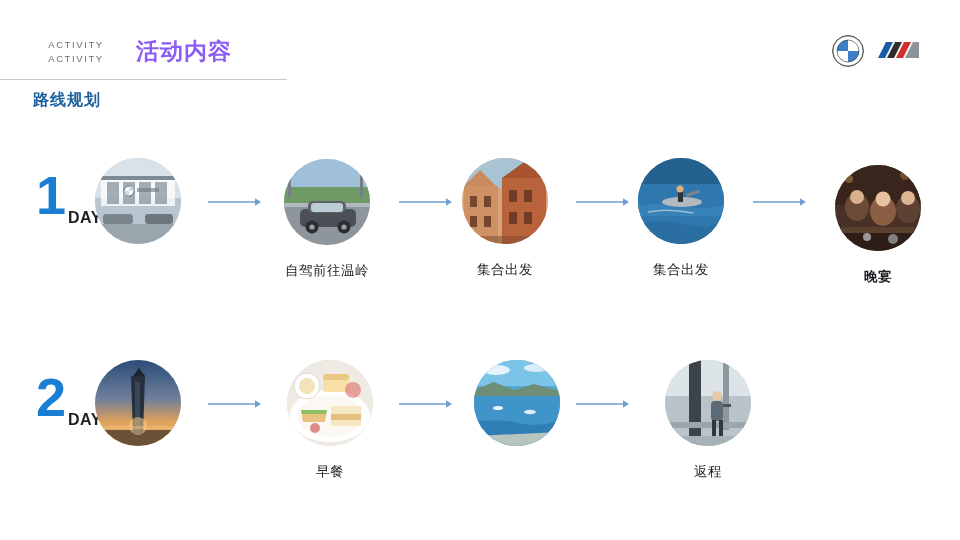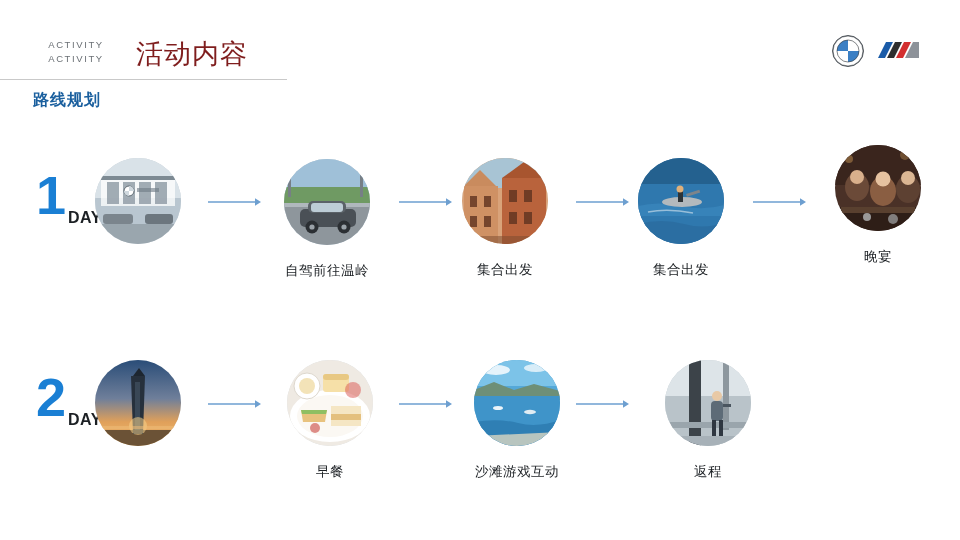--- a/index.html
+++ b/index.html
@@ -38,23 +38,23 @@
     text-align: center;
     color: #6b7075;
     font-size: 9.5px;
     letter-spacing: 1.6px;
     line-height: 14px;
   }
   .header-title {
     position: absolute;
     left: 136px;
     top: 28px;
-    font-size: 27px;
-    font-weight: normal;
-    color: #7f1d1d;
+    font-size: 23px;
+    font-weight: bold;
+    color: #8b5cf6;
     letter-spacing: 1px;
   }
 
   
   .logo-roundel {
     position: absolute;
     left: 832px;
     top: 27px;
     width: 32px;
     height: 32px;
@@ -288,21 +288,21 @@
   <div class="step-label">集合出发</div>
 </div>
 
 <div class="arrow" style="left:753px; top:196px; width:54px;">
   <svg width="54" height="12" viewBox="0 0 54 12">
     <line x1="0" y1="6" x2="47" y2="6" stroke="#6d9fd0" stroke-width="1.4"></line>
     <path d="M47 2.2 L53 6 L47 9.8 Z" fill="#6d9fd0"></path>
   </svg>
 </div>
 
-<div class="step" style="left:803px; top:145px;">
+<div class="step" style="left:803px; top:165px;font-weight:bold;">
   <div class="thumb">
     <svg width="86" height="86" viewBox="0 0 86 86">
       <rect width="86" height="86" fill="#4a3127"></rect>
       <rect x="0" y="0" width="86" height="40" fill="#3a251d"></rect>
       <circle cx="14" cy="14" r="4" fill="#c08f52" opacity="0.5"></circle>
       <circle cx="70" cy="10" r="5" fill="#c08f52" opacity="0.4"></circle>
       <ellipse cx="22" cy="42" rx="12" ry="14" fill="#6b4a38"></ellipse>
       <ellipse cx="22" cy="32" rx="7" ry="7" fill="#d9b08c"></ellipse>
       <ellipse cx="48" cy="46" rx="13" ry="15" fill="#8a5e42"></ellipse>
       <ellipse cx="48" cy="34" rx="7.5" ry="7.5" fill="#e6c2a0"></ellipse>
@@ -388,21 +388,20 @@
       <ellipse cx="22" cy="10" rx="14" ry="5" fill="#ffffff" opacity="0.8"></ellipse>
       <ellipse cx="62" cy="8" rx="12" ry="4" fill="#ffffff" opacity="0.7"></ellipse>
       <path d="M0 30 L20 22 L40 30 L60 24 L86 31 L86 40 L0 40 Z" fill="#6e8f77"></path>
       <rect x="0" y="36" width="86" height="34" fill="#3f94c9"></rect>
       <path d="M0 62 Q24 58 44 63 T86 60 L86 86 L0 86 Z" fill="#2f7fb4"></path>
       <ellipse cx="24" cy="48" rx="5" ry="2" fill="#ffffff" opacity="0.9"></ellipse>
       <ellipse cx="56" cy="52" rx="6" ry="2.2" fill="#f2f5f7" opacity="0.9"></ellipse>
       <path d="M0 76 L86 72 L86 86 L0 86 Z" fill="#e7dcc3" opacity="0.75"></path>
     </svg>
   </div>
-  <div class="step-label">沙滩游戏互动</div>
 </div>
 
 <div class="arrow" style="left:576px; top:398px; width:54px;">
   <svg width="54" height="12" viewBox="0 0 54 12">
     <line x1="0" y1="6" x2="47" y2="6" stroke="#6d9fd0" stroke-width="1.4"></line>
     <path d="M47 2.2 L53 6 L47 9.8 Z" fill="#6d9fd0"></path>
   </svg>
 </div>
 
 <div class="step" style="left:633px; top:360px;">

